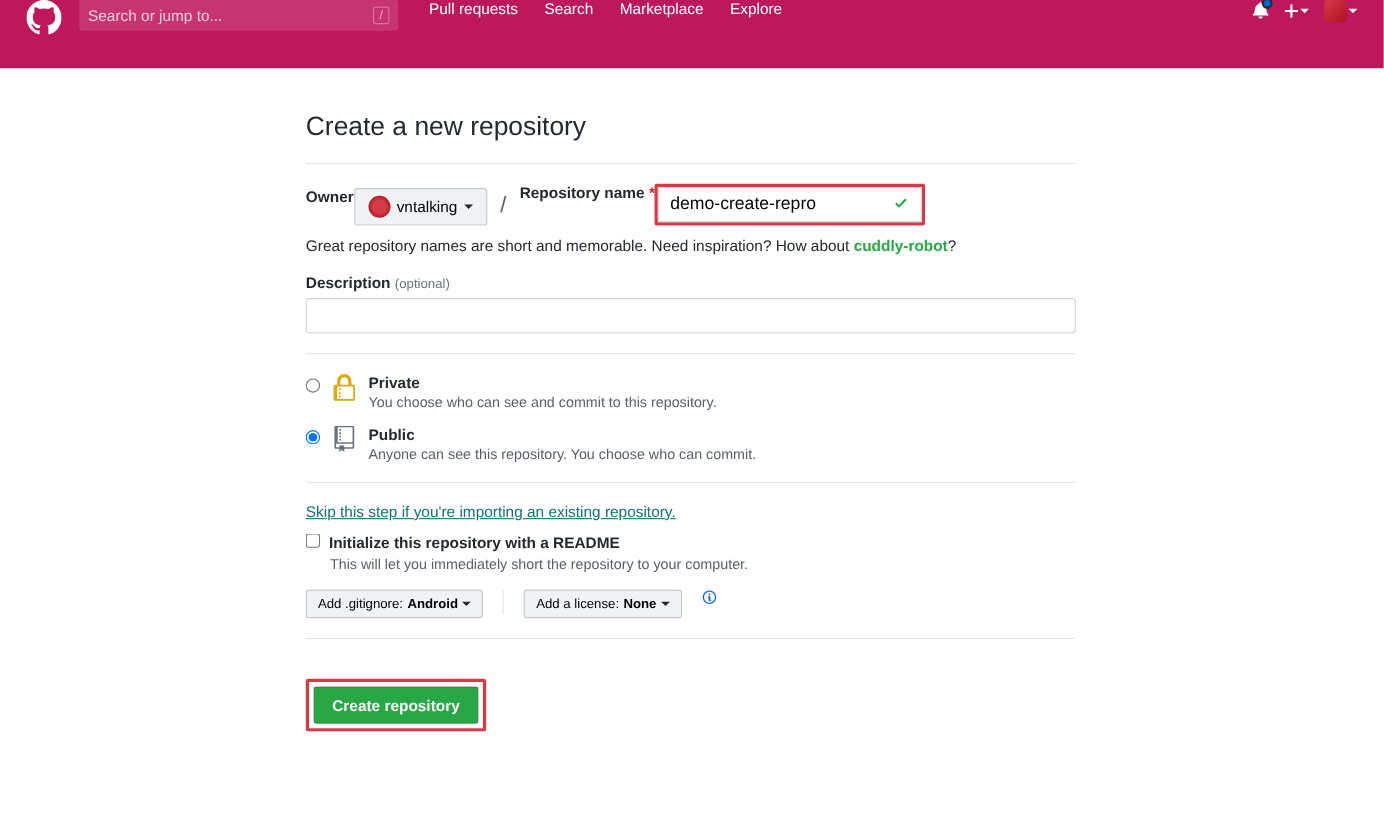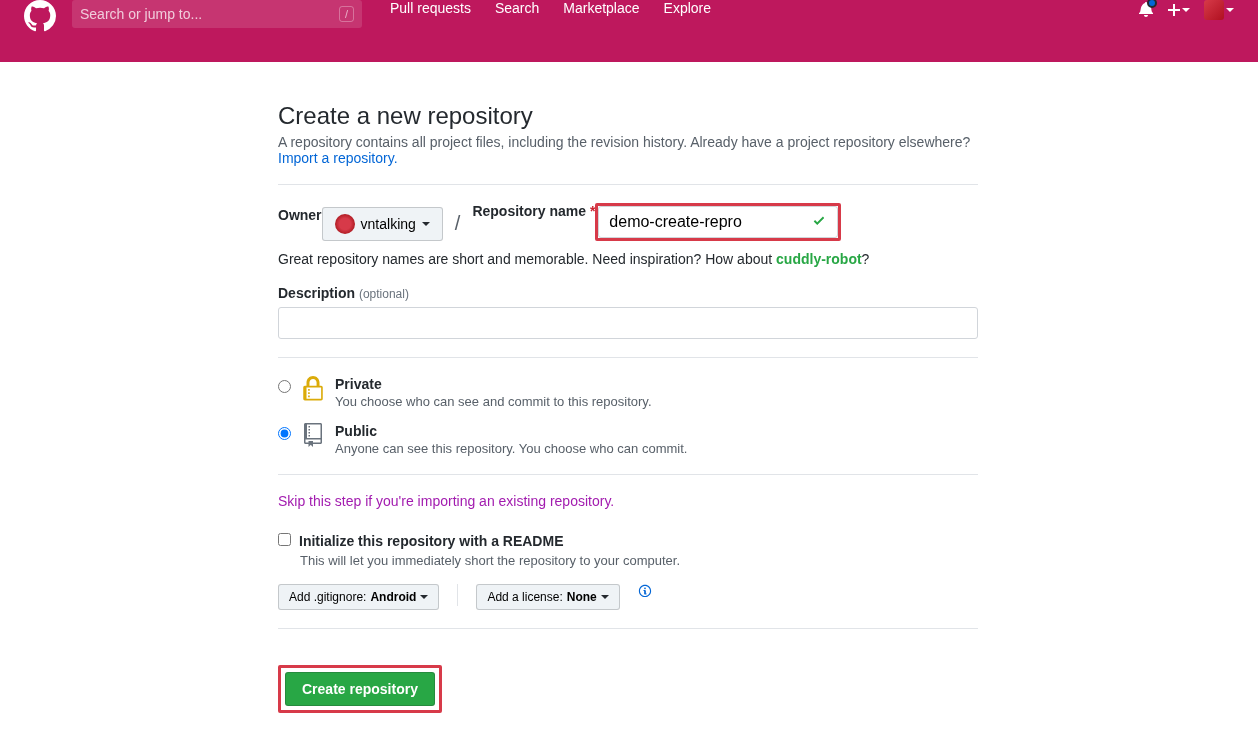--- a/index.html
+++ b/index.html
@@ -38,21 +38,21 @@
 .hint { font-size: 14px; color: #24292e; margin-top: 10px; }
 .hint .suggest { color: #28a745; font-weight: 600; }
 .desc-label { margin-top: 18px; }
 .optional { color: #6a737d; font-weight: 400; font-size: 12px; }
 .desc-input { width: 100%; border: 1px solid #d1d5da; border-radius: 3px; padding: 6px 8px; font-size: 14px; height: 32px; margin-top: 6px; }
 .visibility { display: flex; align-items: flex-start; gap: 10px; margin: 14px 0; }
 .visibility input[type=radio] { margin-top: 4px; }
 .vis-icon { margin-top: 0; }
 .vis-text strong { font-size: 14px; }
 .vis-text p { color: #586069; font-size: 13px; margin-top: 2px; }
-.skip-note { color: #a21caf; font-size: 14px; margin: 14px 0 24px; }
+.skip-note { color: #0f766e; font-size: 14px; margin: 14px 0 12px; text-decoration: underline; }
 .checkbox-row { display: flex; align-items: flex-start; gap: 8px; margin-bottom: 4px; }
 .checkbox-hint { color: #586069; font-size: 13px; margin-left: 22px; }
 .select-row { display: flex; gap: 18px; margin-top: 16px; }
 .select-btn { background: #eff3f6; border: 1px solid rgba(27,31,35,.2); border-radius: 3px; padding: 5px 10px; font-size: 12px; cursor: pointer; display:flex; align-items:center; gap:4px; }
 .select-btn strong { font-weight: 600; }
 .divider-v { width:1px; height:22px; background:#e1e4e8; }
 .info-icon { color: #0366d6; }
 .create-btn-wrap { border: 3px solid #d73a49; display: inline-block; padding: 4px; margin-top: 18px; border-radius: 2px; }
 .create-btn { background: #28a745; color: #fff; border: 1px solid rgba(27,31,35,.2); border-radius: 3px; padding: 8px 16px; font-size: 14px; font-weight: 600; cursor: pointer; }
 .caret-dark { width:0; height:0; border-left:4px solid transparent; border-right:4px solid transparent; border-top:4px solid #24292e; display: inline-block; }
@@ -91,24 +91,20 @@
     </span>
     <span class="avatar-wrap">
       <span class="avatar"></span>
       <span class="caret"></span>
     </span>
   </div>
 </div>
 
 <div class="container">
   <h1>Create a new repository</h1>
-  <p class="lead">
-    <span>A repository contains all project files, including the revision history. Already have a project repository elsewhere?</span><br>
-    <a>Import a repository.</a>
-  </p>
   <hr>
 
   <div class="row">
     <div class="field-group">
       <span class="label">Owner</span>
       <button class="owner-btn">
         <span class="owner-avatar"></span>
         <span>vntalking</span>
         <span class="caret-dark"></span>
       </button>

